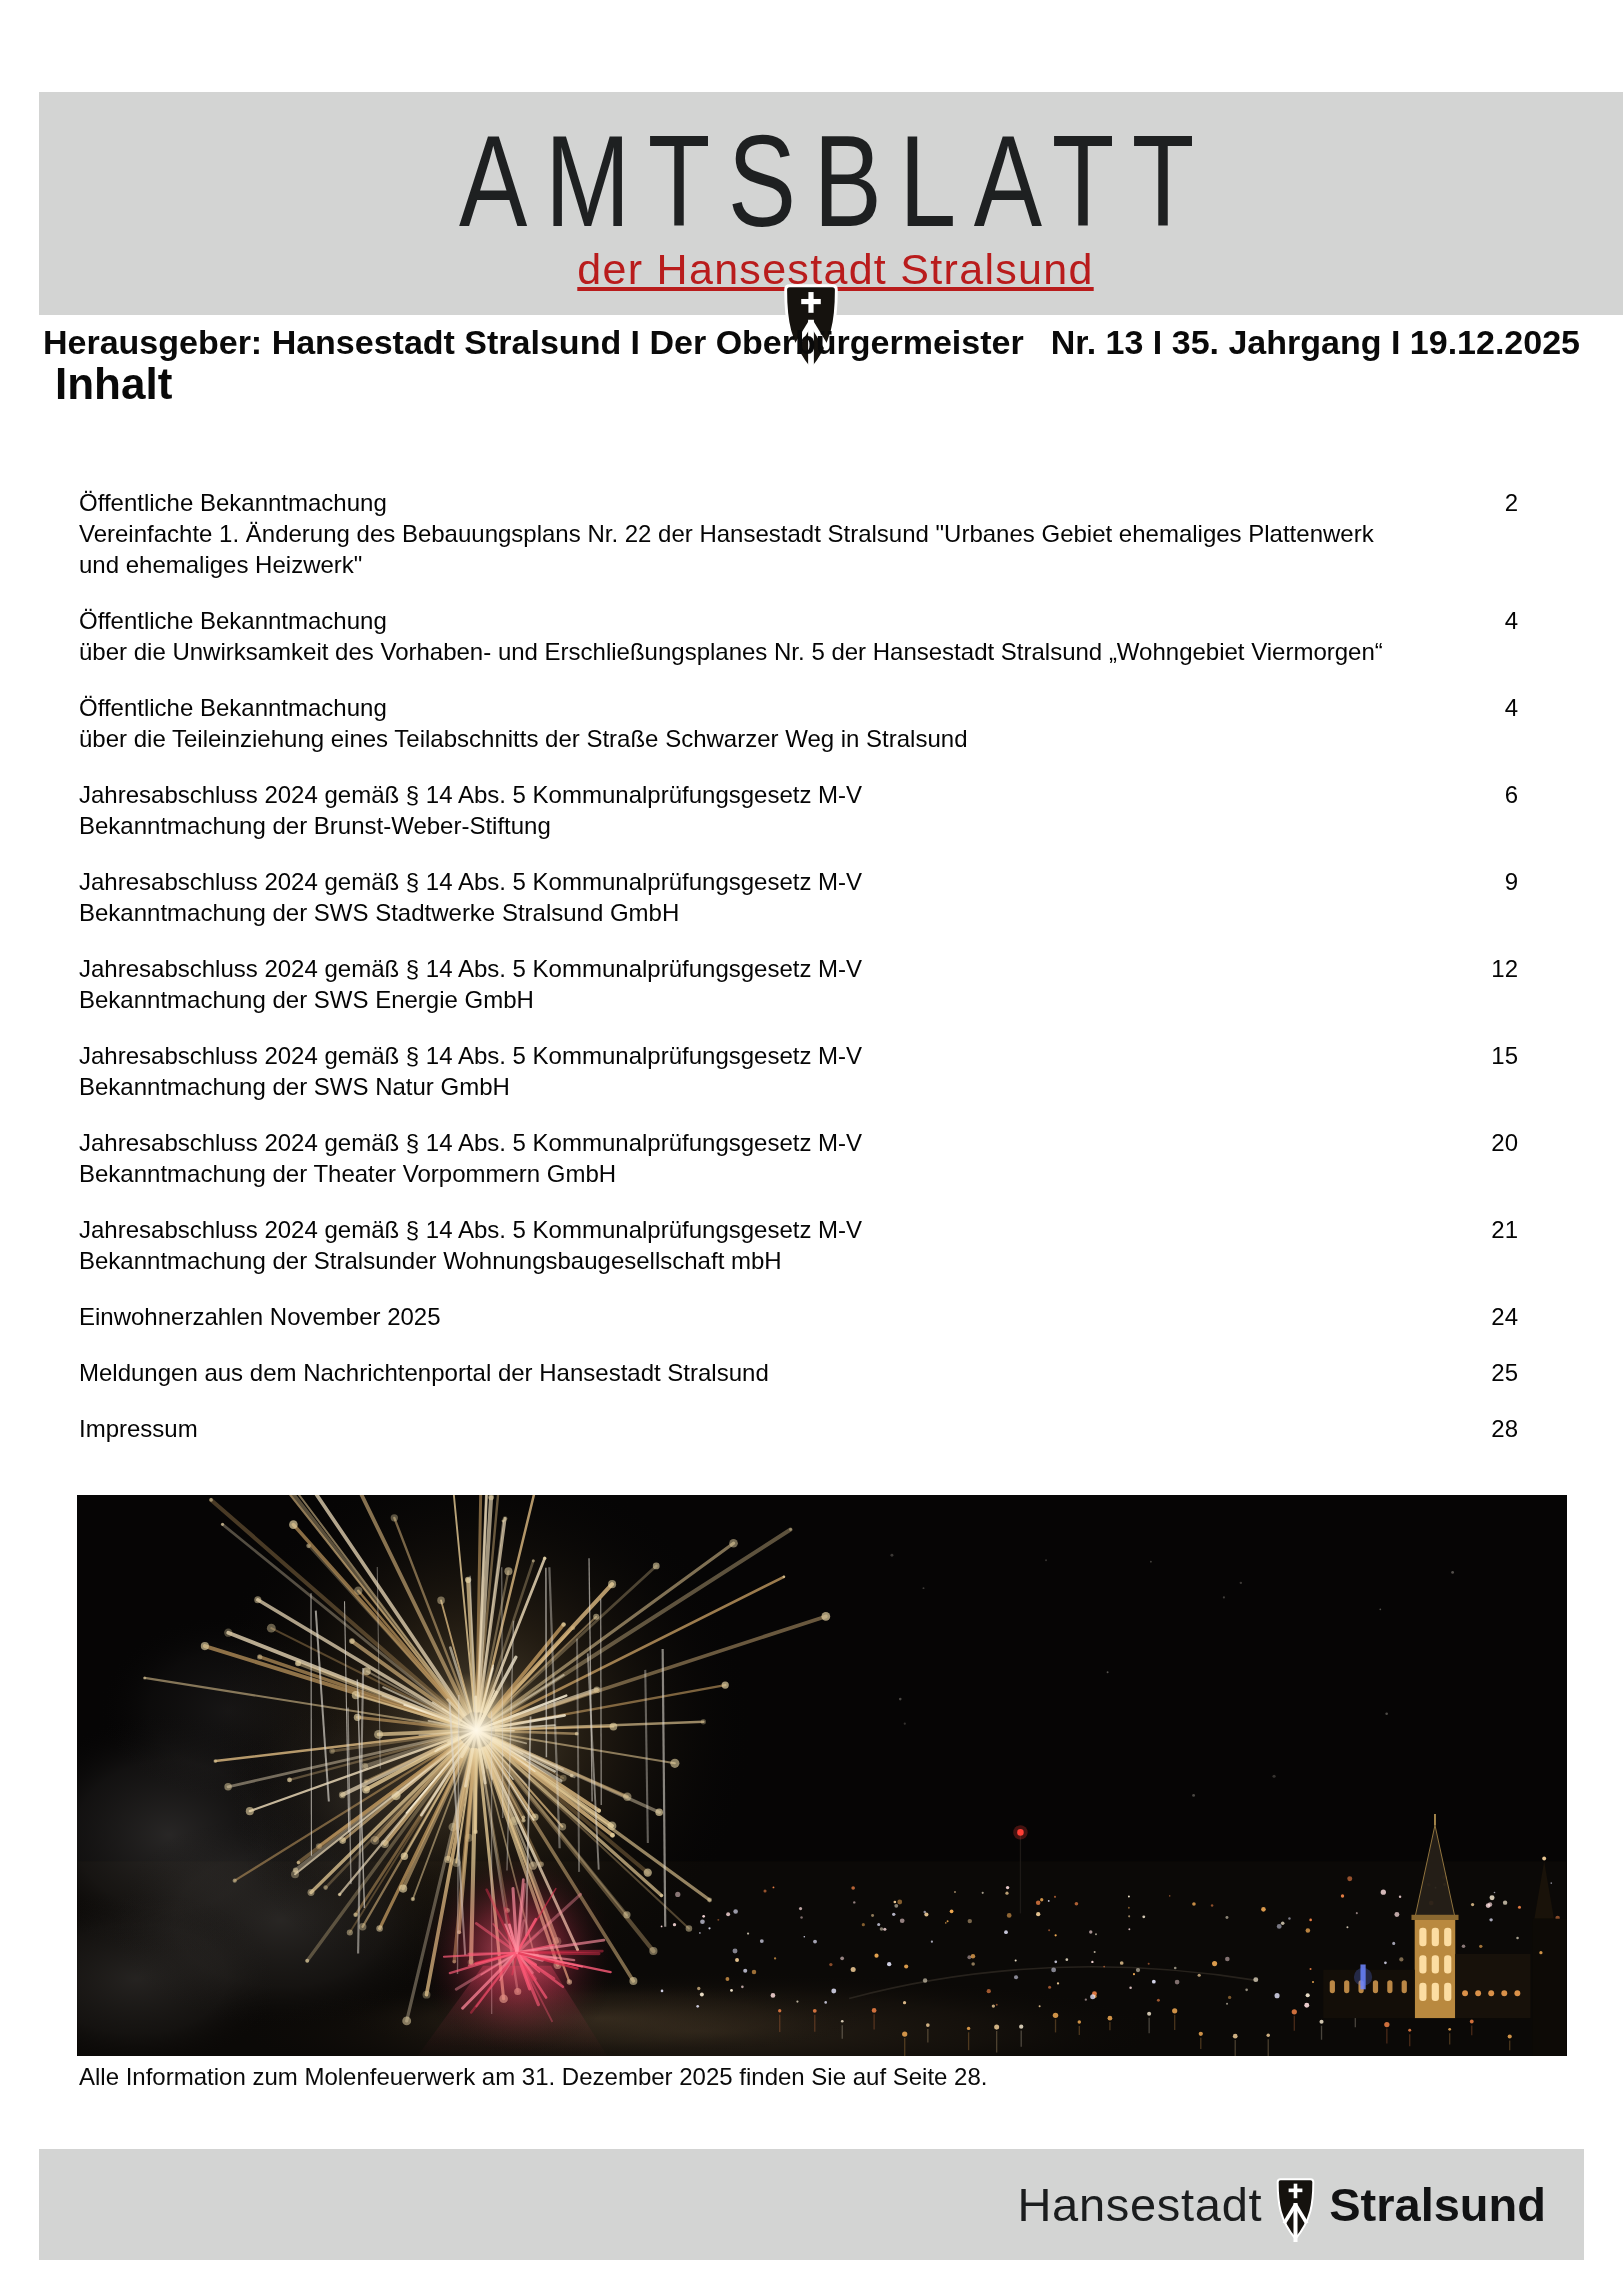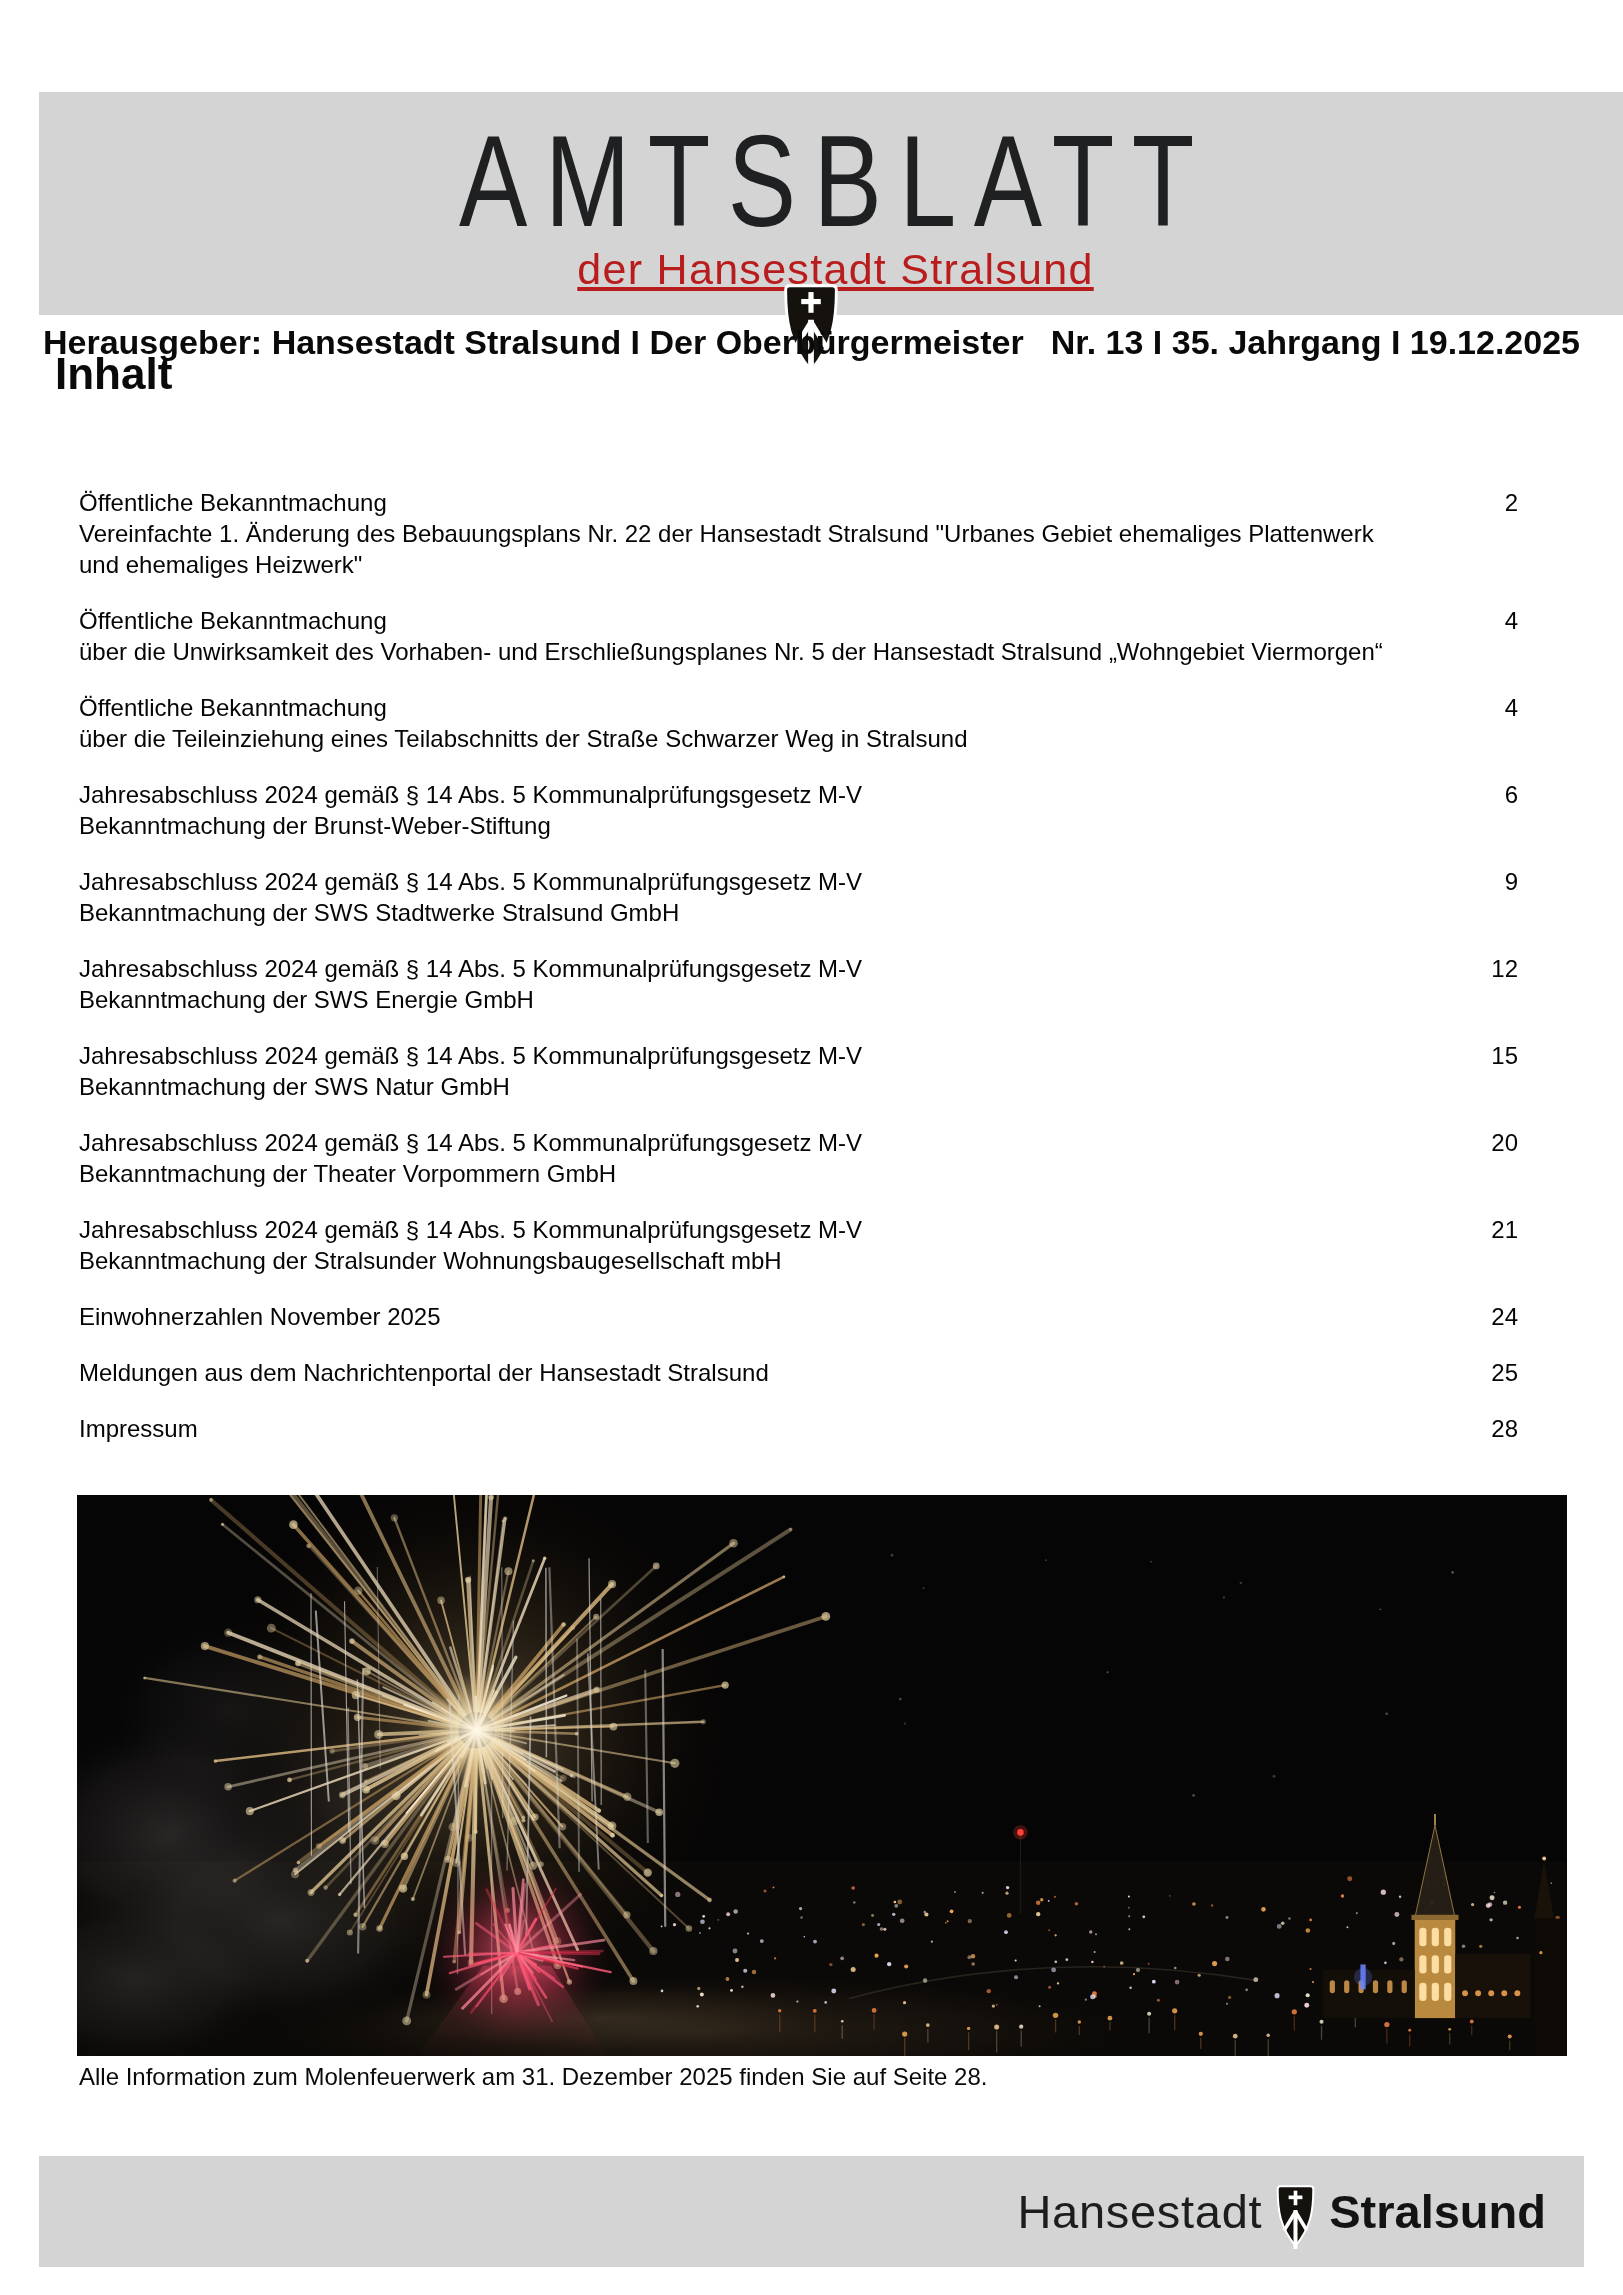--- a/index.html
+++ b/index.html
@@ -28,21 +28,21 @@
 
   
   .publisher-row {
     position:absolute; left:43px; top:322px; width:1537px;
     display:flex; justify-content:space-between; align-items:baseline;
     font-size:34px; font-weight:bold; color:#0a0a0a; line-height:1.2;
   }
 
   
   .inhalt-heading {
-    position:absolute; left:55px; top:352px;
+    position:absolute; left:55px; top:362px;
     font-size:44px; font-weight:bold; color:#0a0a0a; line-height:1;
   }
   .toc { position:absolute; left:79px; top:487px; width:1465px; }
   .toc-entry { margin-bottom:25px; font-size:24px; line-height:31px; color:#050505; }
   .toc-title-line { display:flex; justify-content:space-between; align-items:baseline; }
   .toc-title { white-space:nowrap; }
   .toc-page { padding-right:26px; text-align:right; }
   .toc-sub { white-space:nowrap; }
 
   
@@ -53,21 +53,20 @@
   .photo svg { display:block; }
   .caption {
     position:absolute; left:79px; top:2061px; width:1465px;
     font-size:24px; line-height:31px; color:#0a0a0a;
   }
 
   
   .footer-bar {
     position:absolute; left:39px; top:2149px; width:1545px; height:111px;
     background:#d3d4d3;
-    margin-top:7px;
   }
   .footer-logo {
     position:absolute; right:38px; top:0; height:100%;
     display:flex; align-items:center; gap:13px;
   }
   .footer-logo .word-light { font-size:47px; font-weight:400; color:#1b1d1e; letter-spacing:0.7px; }
   .footer-logo .word-bold  { font-size:47px; font-weight:bold; color:#121314; }
   .crest-footer { width:41px; height:64px; margin-top:10.5px; }
 
   .hidden-defs { position:absolute; width:0; height:0; overflow:hidden; }

